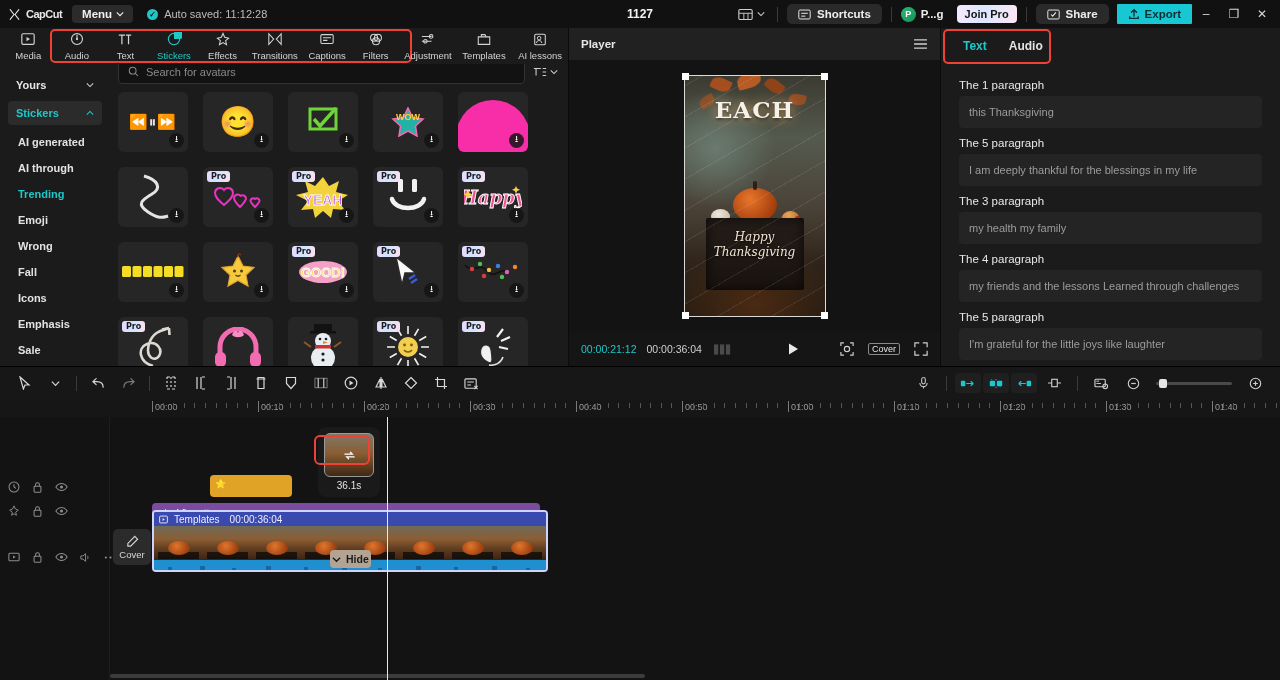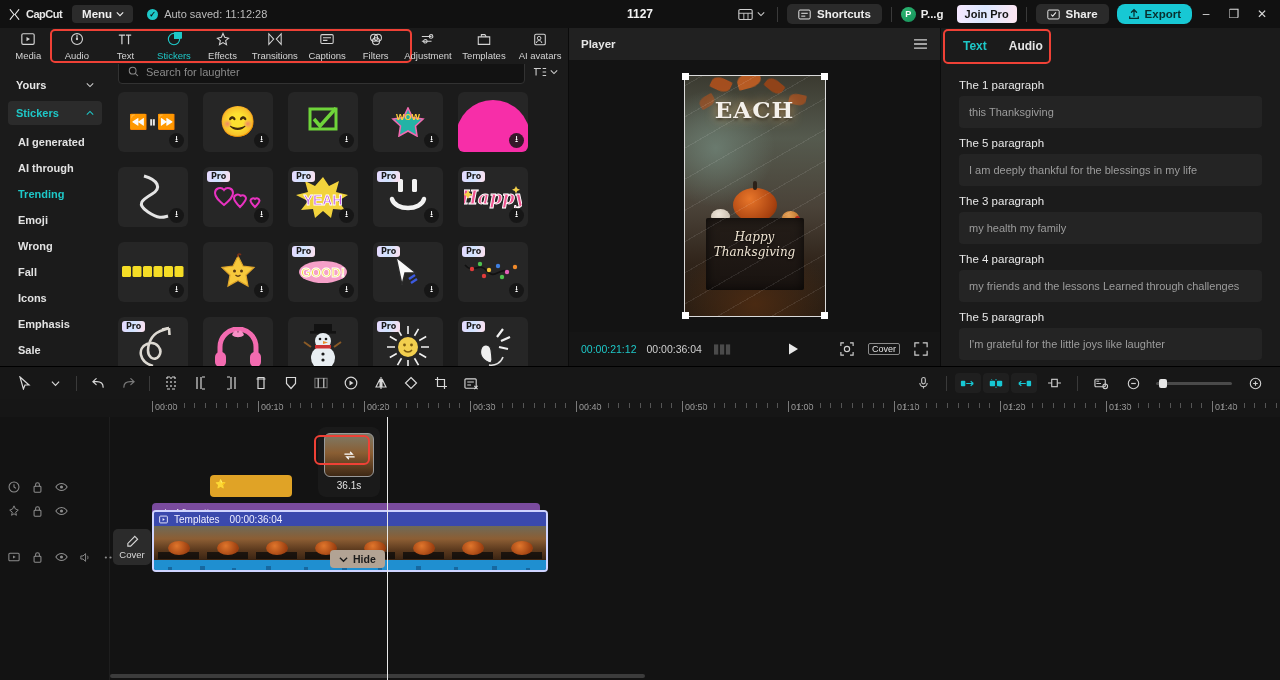--- a/index.html
+++ b/index.html
@@ -45,21 +45,21 @@
     background: linear-gradient(135deg,#2eb872,#14905a); color: #fff;
     font-size: 9px; font-weight: 700; display: flex; align-items: center; justify-content: center;
   }
   .acct-name { color: #ededed; font-size: 11.5px; font-weight: 700;}
   .joinpro {
     background: linear-gradient(100deg,#f7e8ff,#dbe7ff 45%,#ffe6f2);
     color: #141414; font-size: 11px; font-weight: 800; padding: 3px 8px; border-radius: 4px; margin-left: 8px;
   }
   .export {
     background: #17c8d4; color: #08302f; font-size: 11.5px; font-weight: 700;
-    padding: 4px 11px; border-radius: 8px; display: flex; align-items: center; gap: 5px;
+    padding: 4px 11px; border-radius: 1px; display: flex; align-items: center; gap: 5px;
   }
   .wbtn { width: 28px; height: 28px; display: flex; align-items: center; justify-content: center; color: #d8d8d8; font-size: 12px;}
 
   
   .mainrow { flex: 0 0 338px; display: flex; height: 338px; }
 
   
   .leftpanel { width: 568px; flex: 0 0 568px; background: #1b1b1b; display: flex; flex-direction: column; position: relative;}
   .tabsbar { height: 36px; flex: 0 0 36px; display: flex; align-items: center; background: #1b1b1b; padding-left: 4px; position: relative;}
   .tab {
@@ -206,21 +206,21 @@
     background: linear-gradient(180deg,#6e6a58 0%,#8c5e34 38%,#5c3a1e 70%,#3a2413 100%);}
   .thumb:after { content:""; position: absolute; left: 50%; transform: translateX(-50%); bottom: 5px; width: 22px; height: 14px; border-radius: 50%;
     background: radial-gradient(circle at 40% 35%, #e0762c, #9c3f10 75%);}
   .thumb-cap { position: absolute; left: 4px; right: 4px; bottom: 1px; height: 7px; background: rgba(10,10,10,.75);}
   .audiostrip { position: absolute; left: 0; right: 0; bottom: 0; height: 10px; background: #1f8fd0; }
   .cover-btn {
     position: absolute; width: 38px; height: 36px; background: #2b2b2b; border-radius: 5px;
     display: flex; flex-direction: column; align-items: center; justify-content: center; gap: 1px; color: #d8d8d8; font-size: 9.5px; z-index: 7;
   }
   .hide-btn {
-    position: absolute; background: #b2a394; border-radius: 4px; padding: 3px 9px; color: #1a1a1a;
+    position: absolute; background: #b2a394; border-radius: 4px; padding: 3px 2px; color: #1a1a1a;
     font-size: 10.5px; font-weight: 700; display: flex; align-items: center; gap: 5px; z-index: 5;
   }
   .tooltip-card {
     position: absolute; background: #1a1a1a; border-radius: 8px; padding: 6px; width: 62px; z-index: 12;
     display: flex; flex-direction: column; align-items: center; gap: 3px;
   }
   .tt-thumb { width: 50px; height: 44px; border-radius: 6px; overflow: hidden; position: relative;
     background: linear-gradient(180deg,#7d7a68 0%,#8a5e33 45%,#3e2815 100%); border: 1px solid #9a9a9a;}
   .tt-dur { color: #e4e4e4; font-size: 10px; }
   .tt-ring { position: absolute; left: -4px; top: 8px; width: 56px; height: 30px; border: 2.5px solid #ef4136; border-radius: 6px; z-index: 3;}
@@ -371,21 +371,21 @@
               <path d="M6 5.5V3h4l1.5 2.5" stroke="currentColor" stroke-width="1.2" fill="none"></path>
             </svg>
             <span class="tl">Templates</span>
           </div>
           <div class="tab w-wide">
             <svg width="16" height="15" viewBox="0 0 18 17">
               <rect x="3" y="2.5" width="12" height="12" rx="1.5" stroke="currentColor" stroke-width="1.2" fill="none"></rect>
               <circle cx="8" cy="7" r="2" stroke="currentColor" stroke-width="1.1" fill="none"></circle>
               <path d="M5 12.5c0-1.8 1.4-2.8 3-2.8s3 1 3 2.8" stroke="currentColor" stroke-width="1.1" fill="none"></path>
             </svg>
-            <span class="tl">AI avatars</span>
+            <span class="tl">AI lessons</span>
           </div>
         </div>
       <div class="panelbody">
         <div class="catcol">
           <div class="catbox">
             <span>Yours</span>
             <svg width="8" height="8" viewBox="0 0 10 10">
                 <path d="M1 3l4 4 4-4" stroke="#cfcfcf" stroke-width="1.3" fill="none"></path>
               </svg>
           </div>
@@ -407,21 +407,21 @@
               <div class="catitem">Sale</div>
             </div>
         </div>
         <div class="gridcol">
           <div class="searchrow">
             <div class="searchbox">
               <svg width="11" height="11" viewBox="0 0 13 13">
                   <circle cx="5.5" cy="5.5" r="4" stroke="#8a8a8a" fill="none" stroke-width="1.2"></circle>
                   <path d="M8.6 8.6l3.2 3.2" stroke="#8a8a8a" stroke-width="1.2"></path>
                 </svg>
-              <span>Search for laughter</span>
+              <span>Search for avatars</span>
             </div>
             <div class="filterbtn">
               <svg width="14" height="12" viewBox="0 0 16 13">
                   <path d="M1 2.5h8M3.5 2.5v8M11 2.5h4M11 6.5h4M11 10.5h4" stroke="#cfcfcf" stroke-width="1.25" fill="none"></path>
                 </svg>
               <svg width="8" height="8" viewBox="0 0 10 10">
                   <path d="M1 3l4 4 4-4" stroke="#cfcfcf" stroke-width="1.3" fill="none"></path>
                 </svg>
             </div>
           </div>

